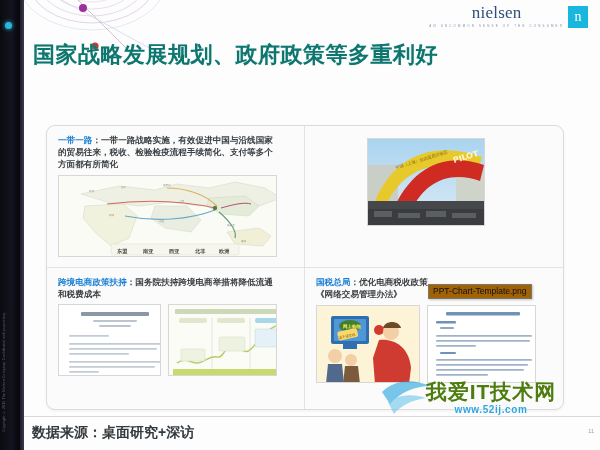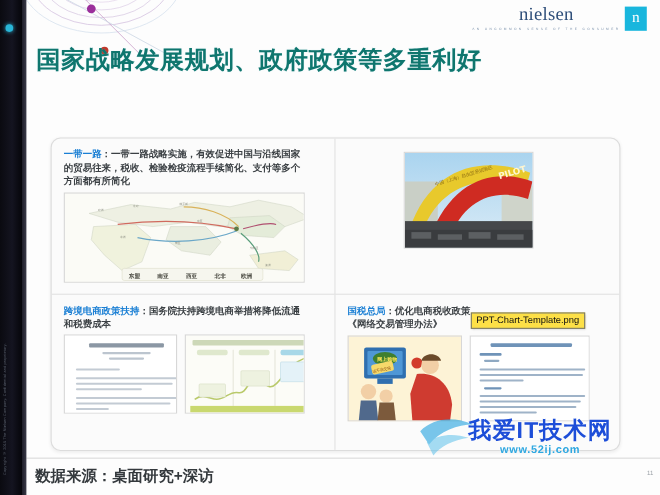--- a/index.html
+++ b/index.html
@@ -122,33 +122,33 @@
     font-size: 5.5px; color: #9aa0a6;
   }
 
   
   .watermark {
     position: absolute; right: 4px; bottom: 16px; z-index: 30;
     width: 210px; height: 72px; pointer-events: none;
     display: flex; flex-direction: column; align-items: center; justify-content: center;
   }
   .wm-main {
-    font-size: 21px; font-weight: 700; color: #1d4ed8; line-height: 1;
+    font-size: 21px; font-weight: 700; color: #4d7c0f; line-height: 1;
     letter-spacing: 1px; text-shadow: 0 0 2px rgba(255,255,255,.9);
   }
   .wm-url {
     font-size: 10px; font-weight: 700; color: #2ea7e0; letter-spacing: .6px;
     margin-top: 2px; text-shadow: 0 0 2px rgba(255,255,255,.9);
   }
   .wm-wing { position: absolute; left: -8px; top: 2px; opacity: .85; }
 
   
   .tooltip {
     position: absolute; left: 428px; top: 284px; z-index: 60;
-    background: #fde047; border: 1px solid #7a7a6a;
+    background: #a16207; border: 1px solid #7a7a6a;
     font-size: 8.5px; color: #101010; padding: 1px 4px 2px 4px;
     line-height: 1.2; white-space: nowrap;
     box-shadow: 1px 1px 2px rgba(0,0,0,.22);
   }
 </style>
 </head>
 <body>
 
 <div id="slide">
 

